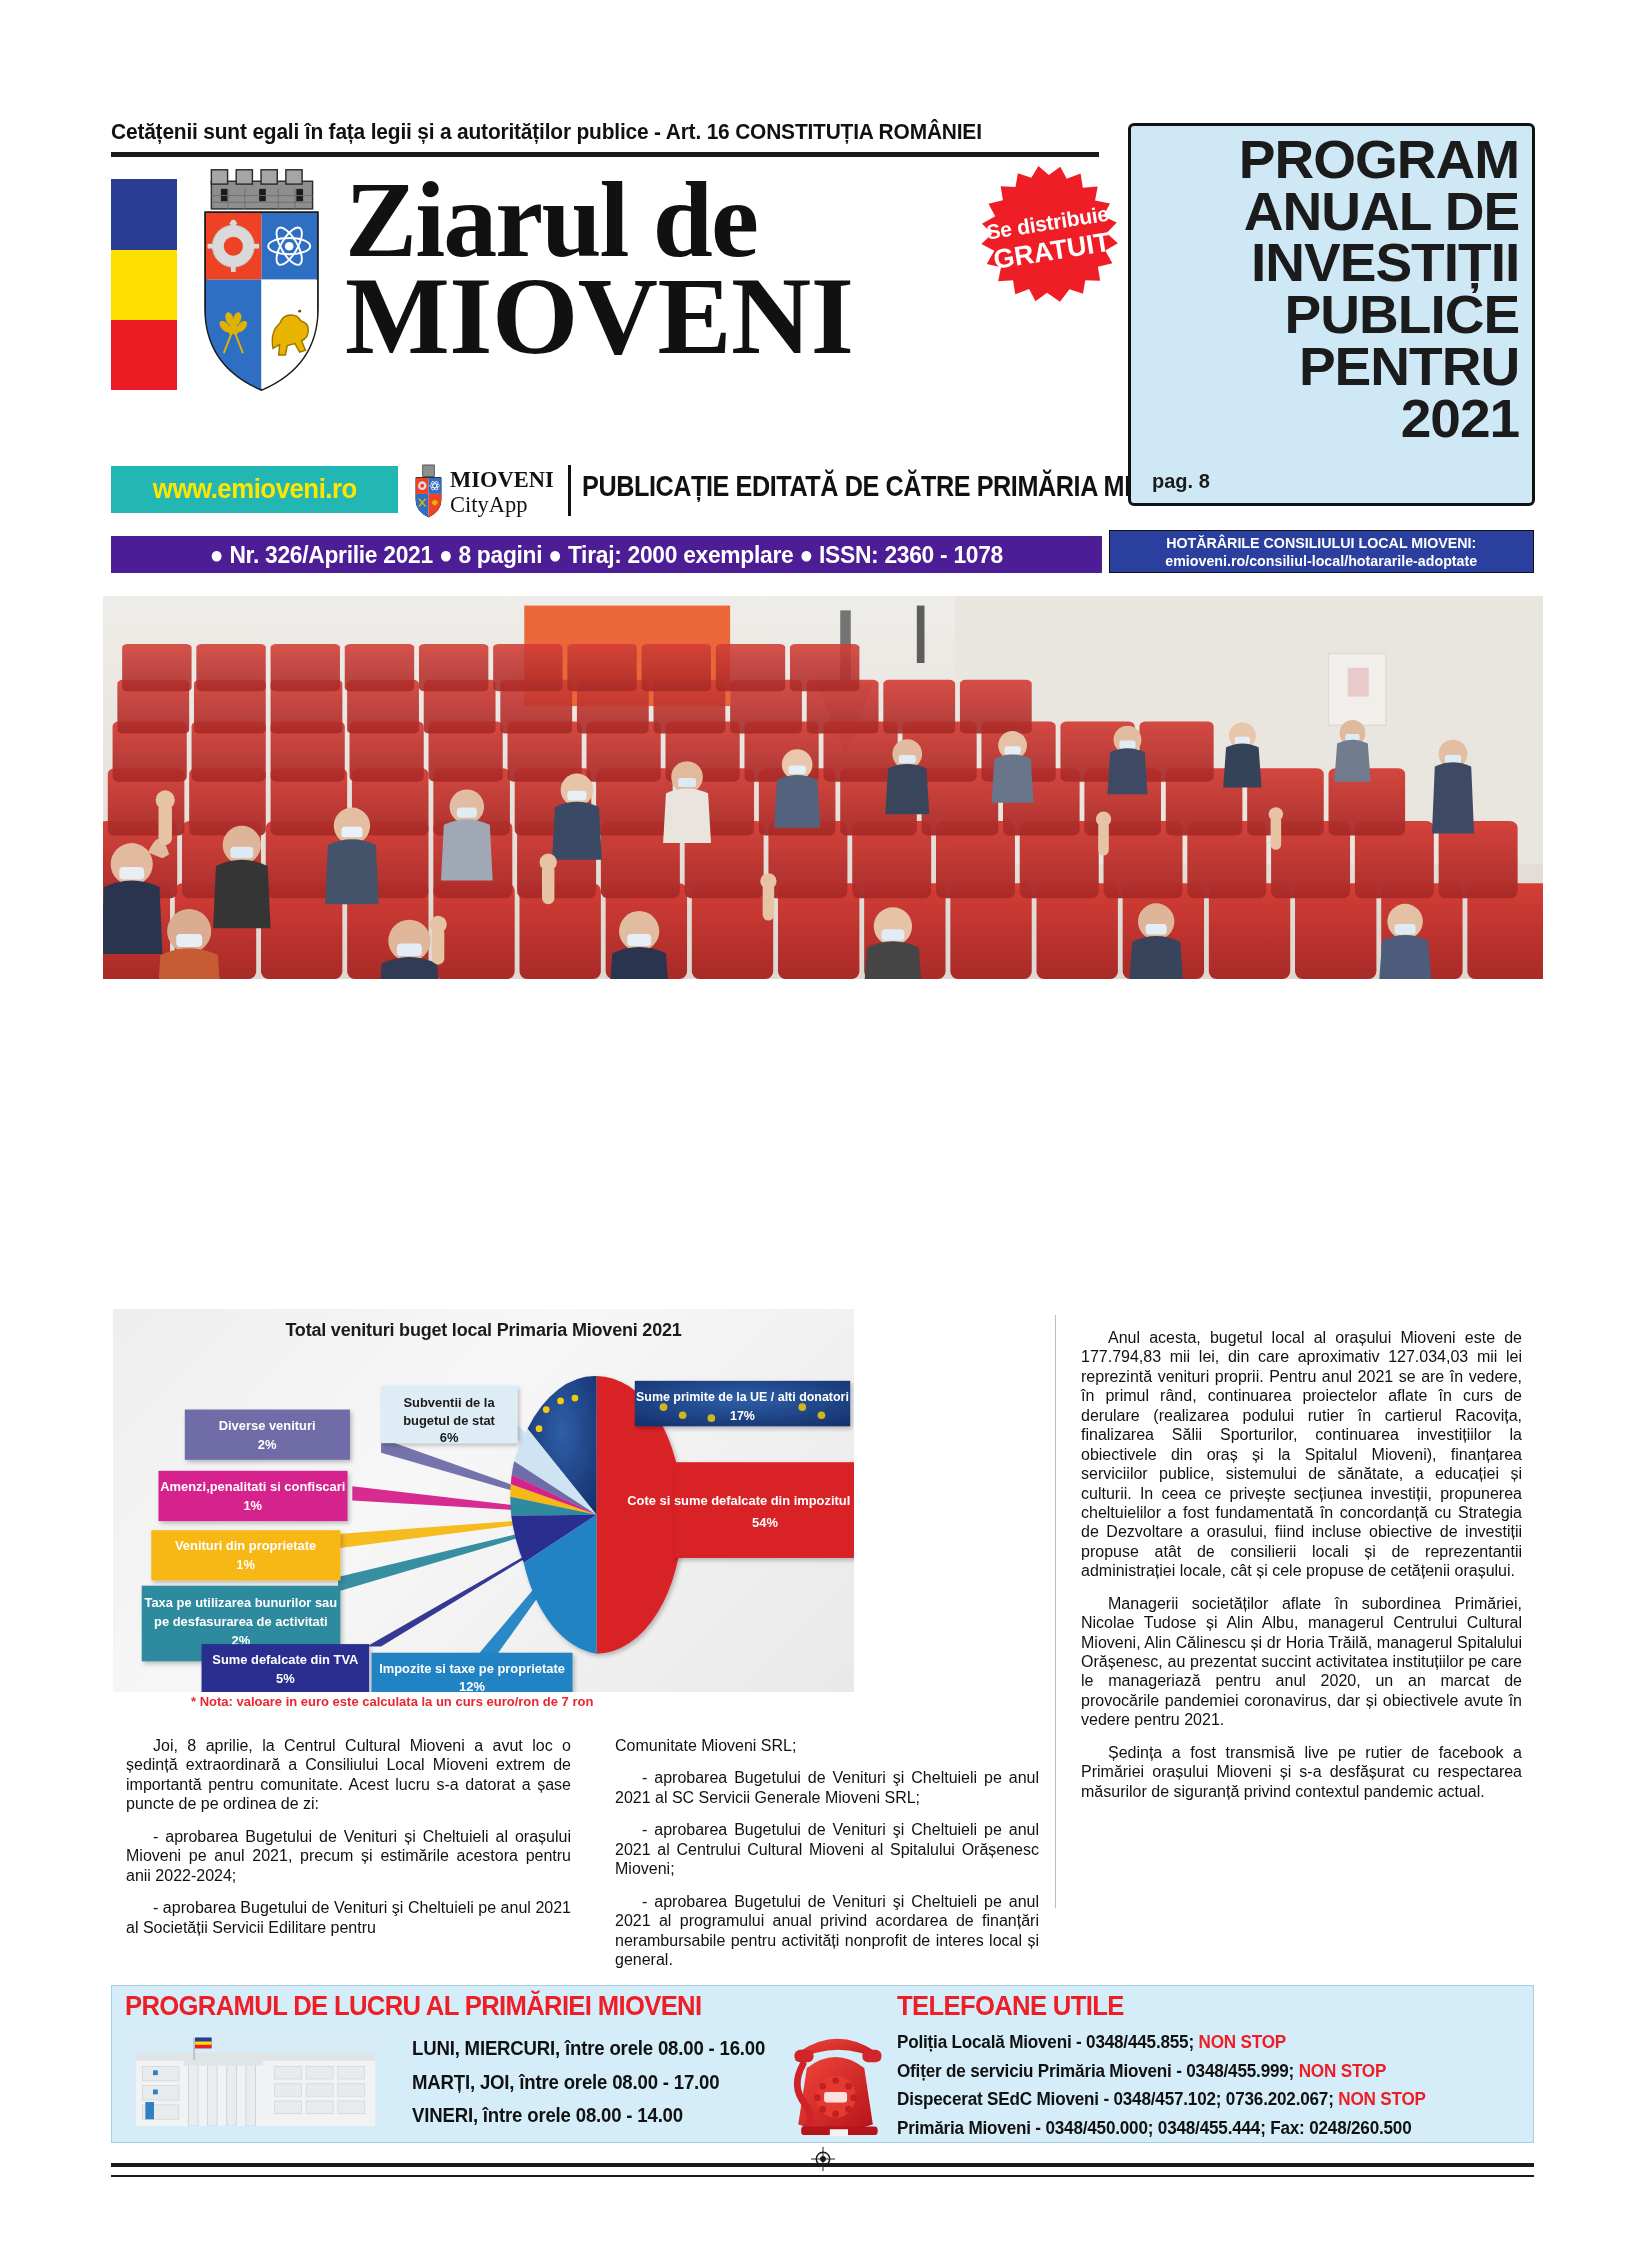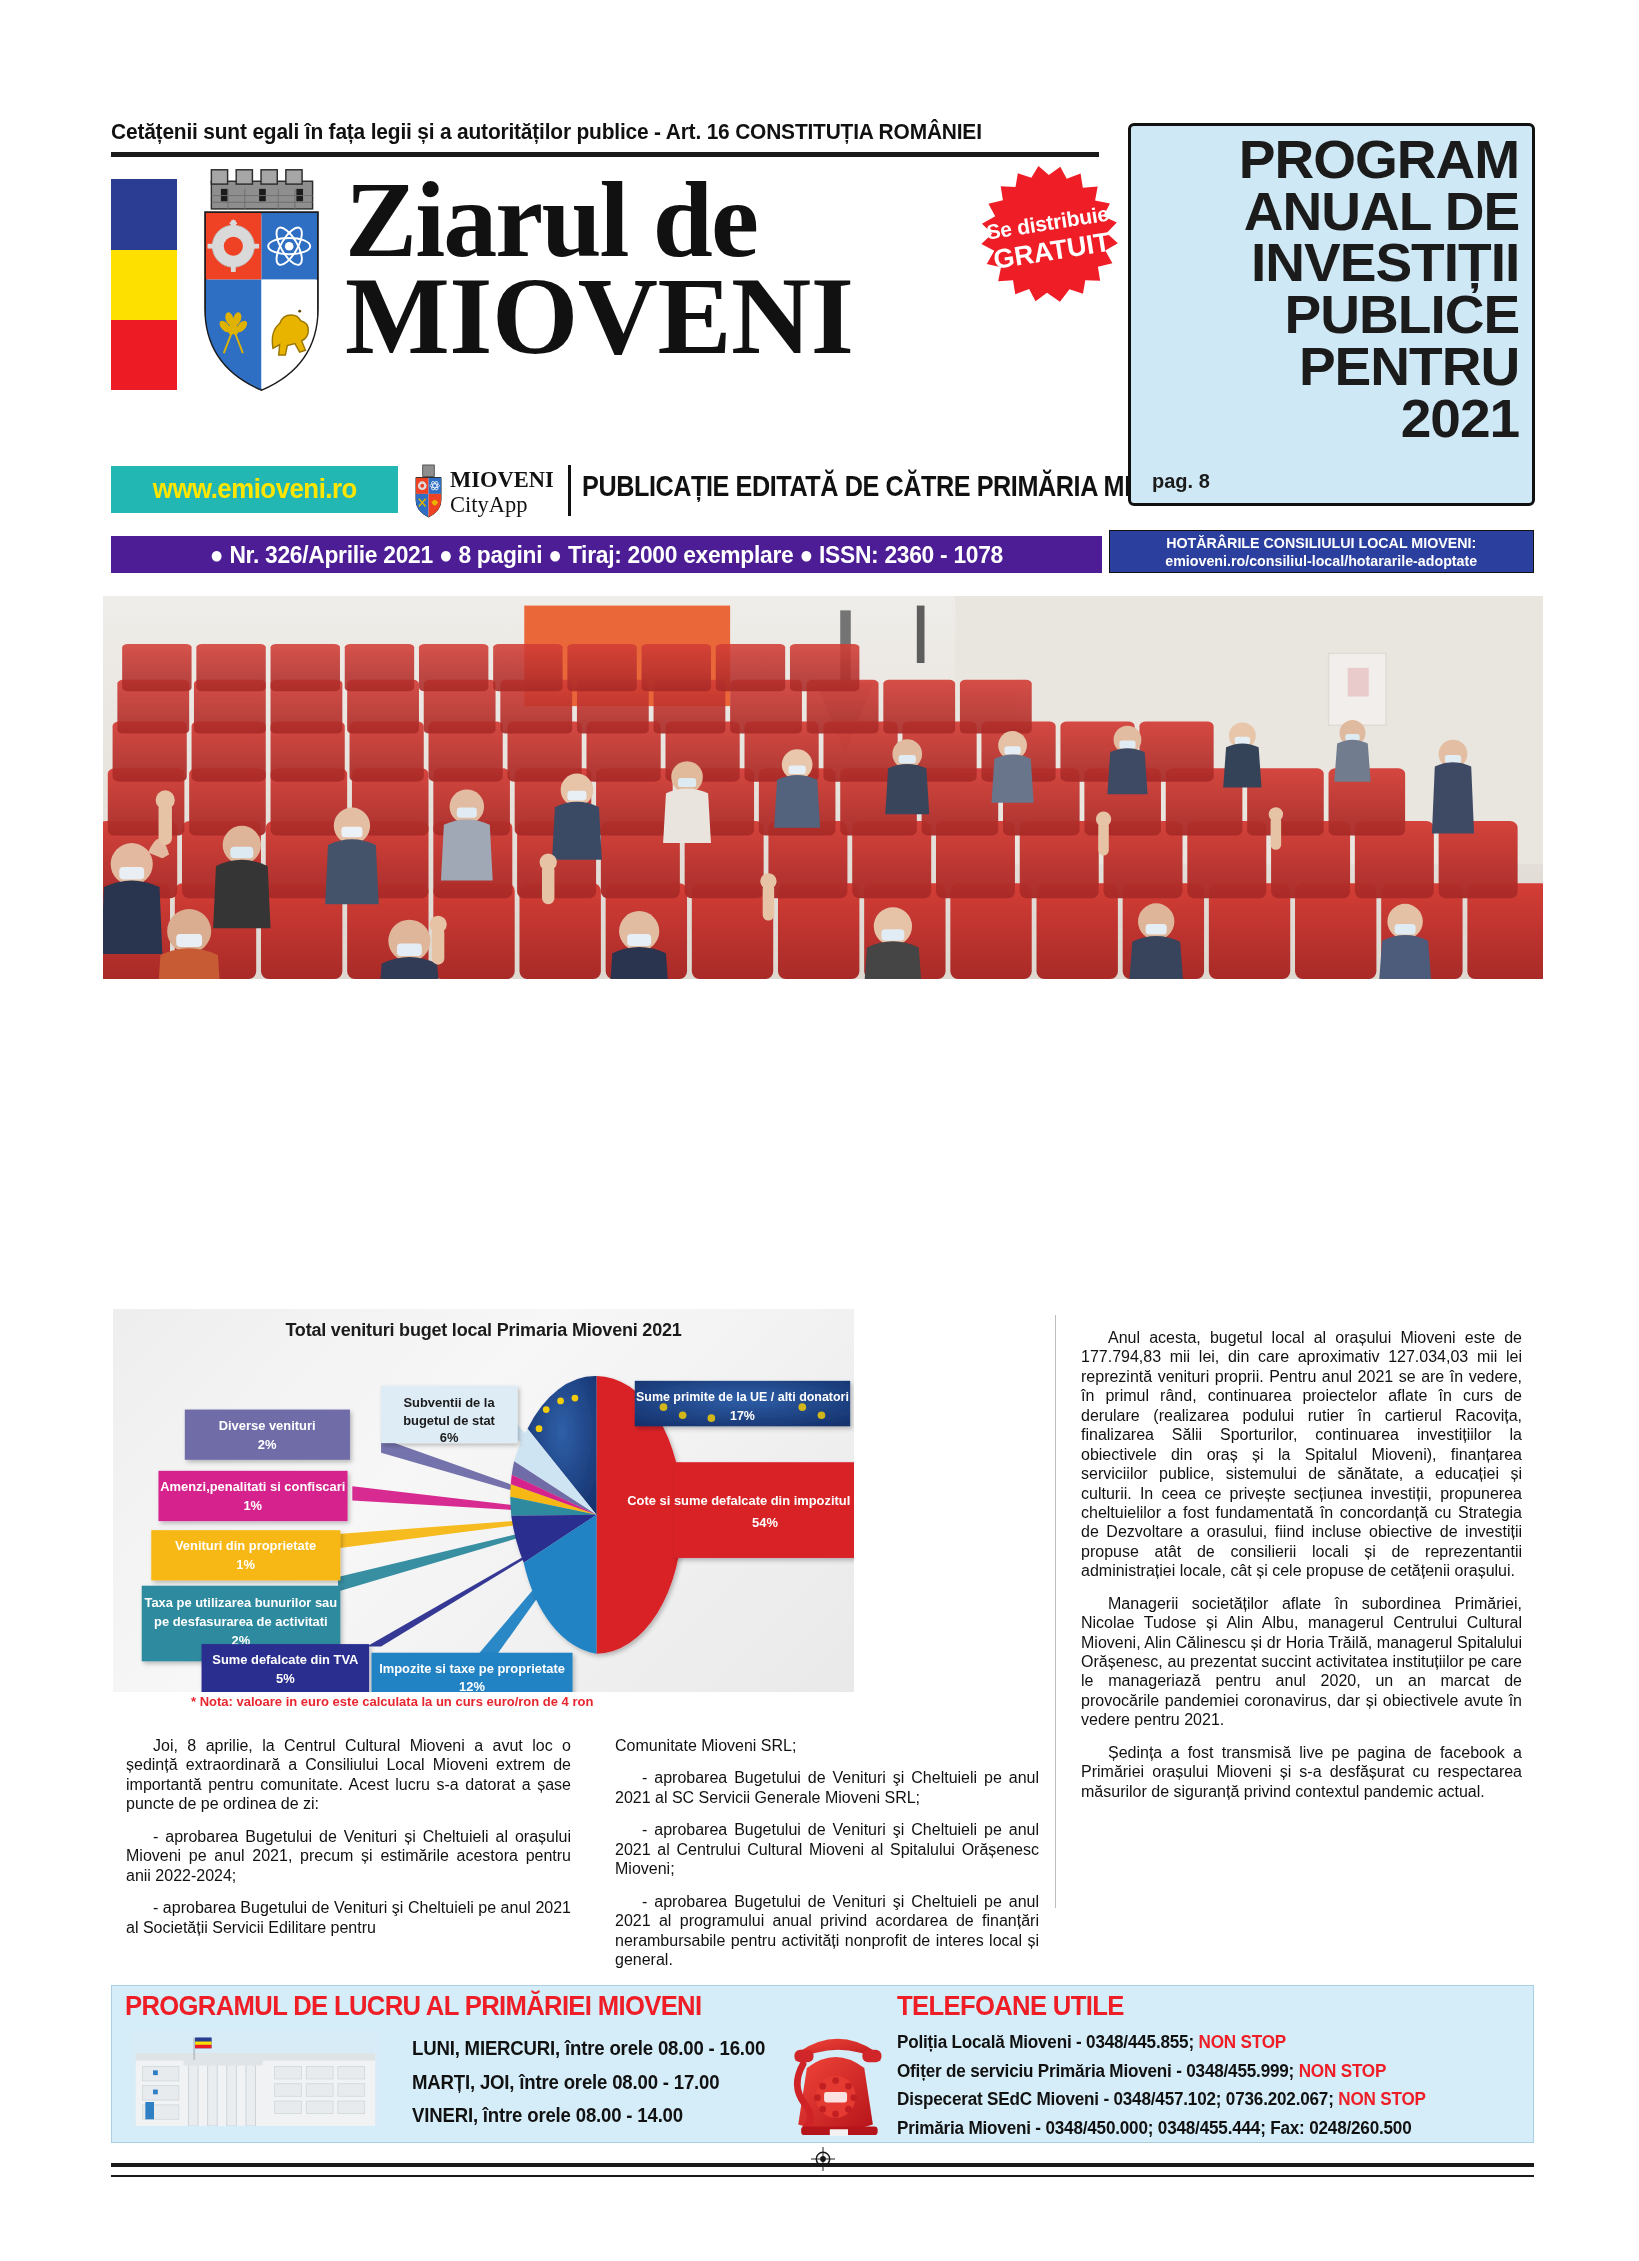--- a/index.html
+++ b/index.html
@@ -757,39 +757,39 @@
         <rect x="540" y="718" width="420" height="95" fill="#2183c4" filter="url(#sh)"></rect>
         <text x="750" y="760" text-anchor="middle" font-size="27" fill="#ffffff">Impozite si taxe pe proprietate</text>
         <text x="750" y="798" text-anchor="middle" font-size="27" fill="#ffffff">12%</text>
 
         <rect x="1172" y="320" width="380" height="200" fill="#d92027" filter="url(#sh)"></rect>
         <text x="1362" y="410" text-anchor="middle" font-size="27" fill="#ffffff">Cote si sume defalcate din impozitul pe venit</text>
         <text x="1362" y="455" text-anchor="middle" font-size="27" fill="#ffffff">54%</text>
       </g>
     </svg>
   </div>
-  <div class="note">* Nota: valoare in euro este calculata la un curs euro/ron de 4 ron</div>
+  <div class="note">* Nota: valoare in euro este calculata la un curs euro/ron de 7 ron</div>
 
   <div class="col colA">
     <p>Joi, 8 aprilie, la Centrul Cultural Mioveni a avut loc o ședință extraordinară a Consiliului Local Mioveni extrem de importantă pentru comunitate. Acest lucru s-a datorat a  șase puncte de pe ordinea de zi:</p>
     <p>- aprobarea Bugetului de Venituri și Cheltuieli al orașului Mioveni pe anul 2021, precum și estimările acestora pentru anii 2022-2024;</p>
     <p>- aprobarea Bugetului de Venituri şi Cheltuieli pe anul 2021 al  Societății Servicii Edilitare pentru</p>
   </div>
 
   <div class="col colB">
     <p class="noind">Comunitate Mioveni SRL;</p>
     <p>- aprobarea Bugetului de Venituri şi Cheltuieli pe anul 2021 al  SC Servicii Generale Mioveni SRL;</p>
     <p>- aprobarea Bugetului de Venituri şi Cheltuieli pe anul 2021 al Centrului Cultural Mioveni al Spitalului Orășenesc Mioveni;</p>
     <p>- aprobarea Bugetului de Venituri şi Cheltuieli pe anul 2021 al programului anual privind acordarea de finanțări nerambursabile pentru activități nonprofit de interes local și general.</p>
   </div>
 
   <div class="col colC">
     <p>Anul acesta, bugetul local al orașului Mioveni este de 177.794,83 mii lei, din care aproximativ 127.034,03 mii lei reprezintă venituri proprii. Pentru anul 2021 se are în vedere, în primul rând, continuarea proiectelor aflate în curs de derulare (realizarea podului rutier în cartierul  Racovița, finalizarea Sălii Sporturilor, continuarea investițiilor la obiectivele din oraș și la Spitalul Mioveni), finanțarea serviciilor publice, sistemului de sănătate, a educației și culturii. In ceea ce privește secțiunea investiții, propunerea cheltuielilor a fost fundamentată în concordanță cu Strategia de Dezvoltare  a orasului, fiind incluse obiective de investiții propuse atât de consilierii locali și de reprezentantii administrației locale, cât și cele propuse de cetățenii orașului.</p>
     <p>Managerii societăților aflate în subordinea Primăriei, Nicolae Tudose și Alin Albu, managerul Centrului Cultural Mioveni, Alin Călinescu și dr Horia Trăilă, managerul Spitalului Orășenesc, au prezentat succint activitatea instituțiilor pe care le manageriază pentru anul 2020, un an marcat de provocările pandemiei coronavirus, dar și obiectivele avute în vedere pentru 2021.</p>
-    <p>Ședința a fost transmisă live pe pagina de facebook a Primăriei orașului Mioveni  și s-a desfășurat cu respectarea măsurilor de siguranță privind contextul pandemic actual.</p>
+    <p>Ședința a fost transmisă live pe rutier de facebook a Primăriei orașului Mioveni  și s-a desfășurat cu respectarea măsurilor de siguranță privind contextul pandemic actual.</p>
   </div>
 
   <div class="rule-v" style="left:1055px; top:1315px; height:593px;"></div>
 
   <div class="footer">
     <div class="f-title left">PROGRAMUL DE LUCRU AL PRIMĂRIEI MIOVENI</div>
     <div class="f-title right">TELEFOANE UTILE</div>
 
     <div class="f-bldg">
       <svg viewBox="0 0 520 200" preserveAspectRatio="none" xmlns="http://www.w3.org/2000/svg">

